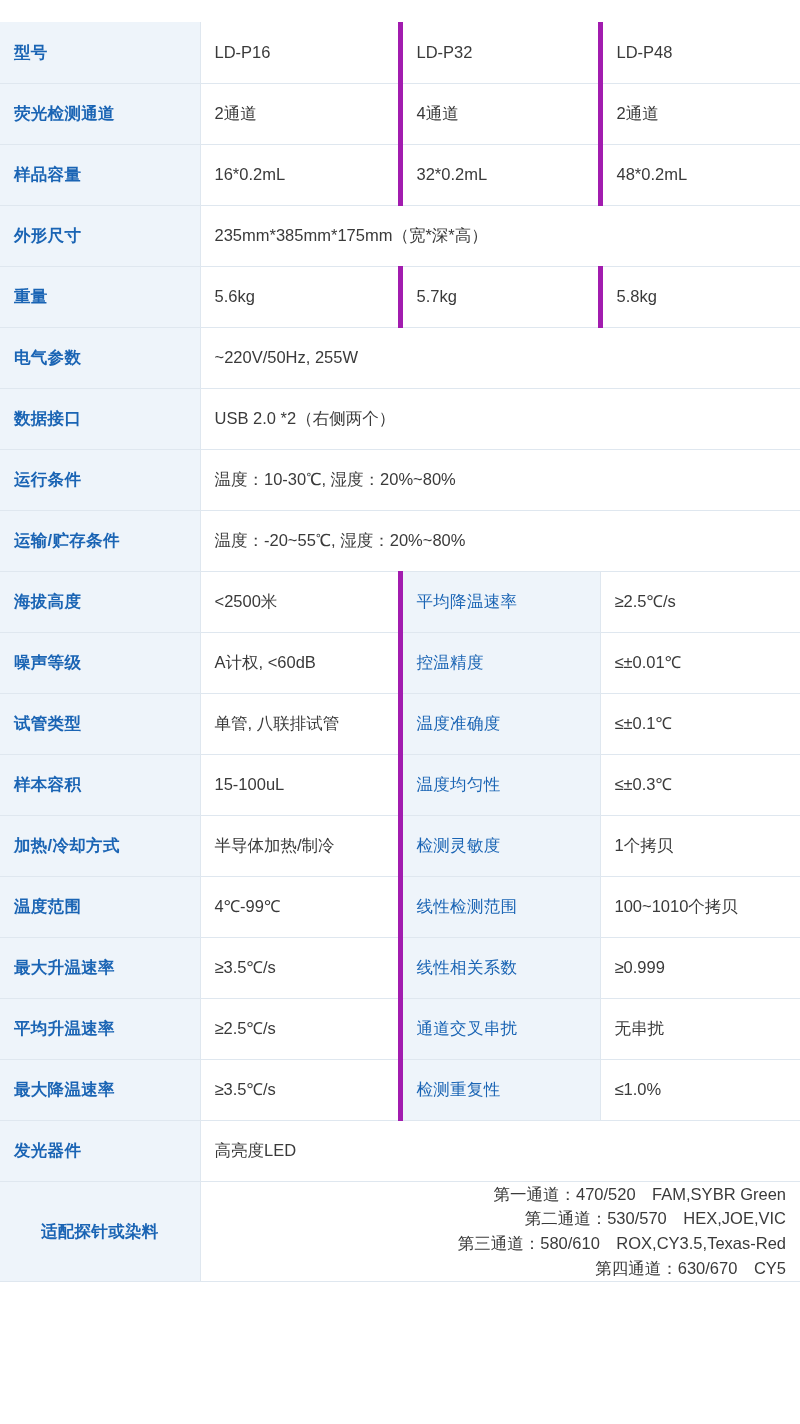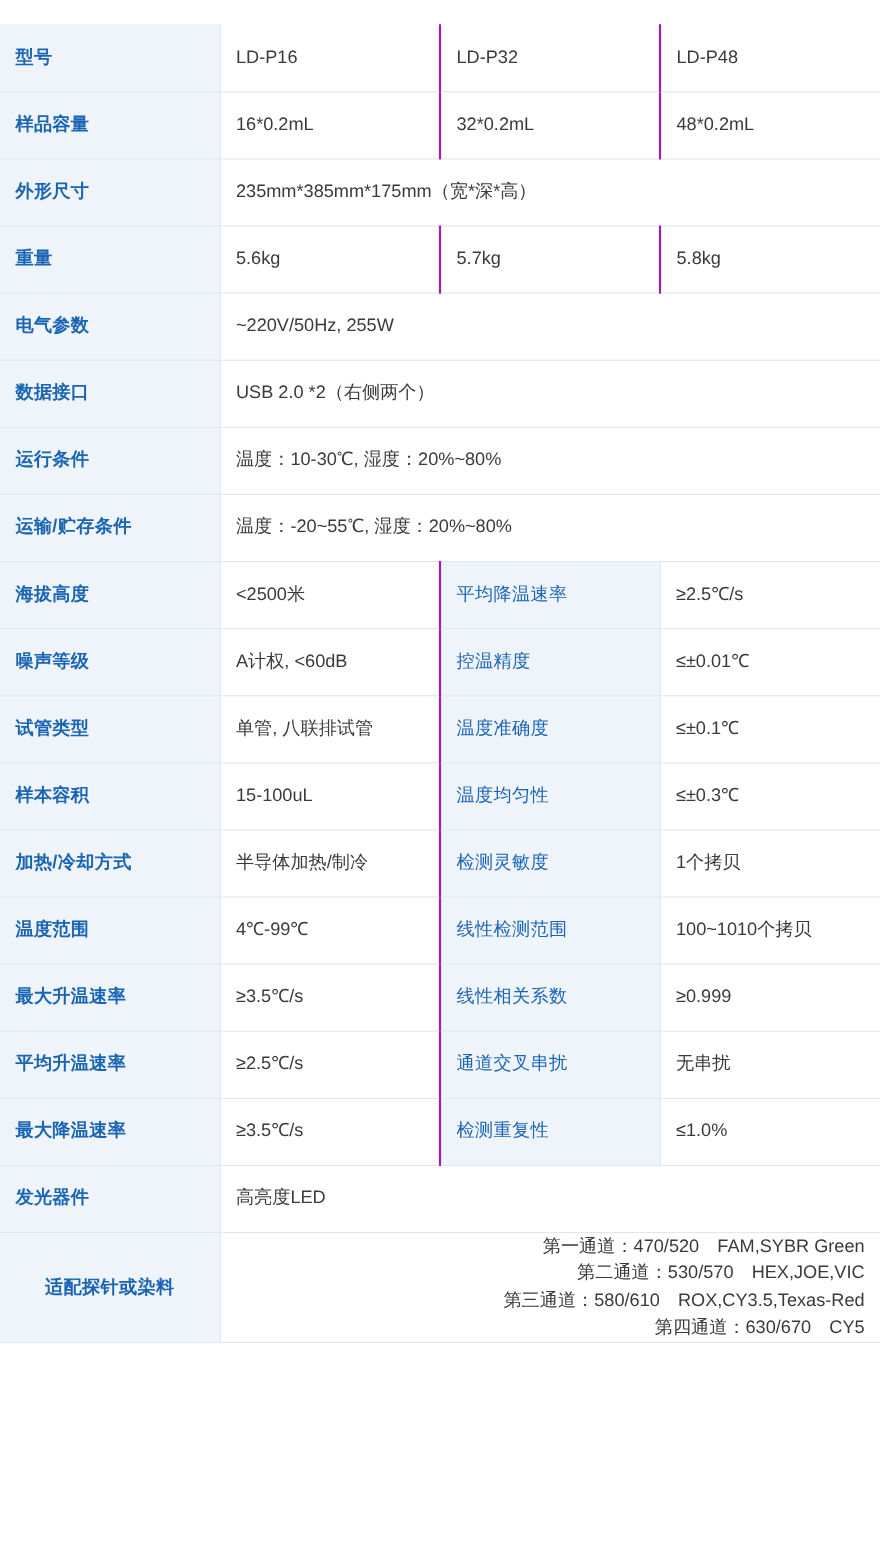--- a/index.html
+++ b/index.html
@@ -40,21 +40,21 @@
     background: #eef4fa;
     color: #1a64b4;
     font-weight: normal;
     border-right: 1px solid #dfe7ef;
     border-left: 1px solid #dfe7ef;
     letter-spacing: 0.3px;
   }
   td.value {
     background: #ffffff;
     color: #3a3a3a;
-    border-right: 2px solid #a21caf;
+    border-right: 5px solid #a21caf;
   }
   td.value:last-child { border-right: none; margin-left: 32px; }
   td.val-col { width: 190px; }
   td.val-wide { width: 642px; }
   .probe-cell {
     padding-top: 14px;
     padding-bottom: 16px;
     height: auto;
     line-height: 1.72;
     font-size: 16px;
@@ -76,20 +76,26 @@
 <table class="spec-table">
   <tbody id="table-body">
     <tr class="top-pad">
         <td colspan="4"></td>
       </tr>
   <tr>
         <td class="label">型号</td>
         <td class="value val-col">LD-P16</td>
         <td class="value val-col">LD-P32</td>
         <td class="value val-col">LD-P48</td>
+      </tr>
+      <tr>
+        <td class="label">荧光检测通道</td>
+        <td class="value val-col">2通道</td>
+        <td class="value val-col">4通道</td>
+        <td class="value val-col">2通道</td>
       </tr>
       <tr>
         <td class="label">样品容量</td>
         <td class="value val-col">16*0.2mL</td>
         <td class="value val-col">32*0.2mL</td>
         <td class="value val-col">48*0.2mL</td>
       </tr>
       <tr>
         <td class="label">外形尺寸</td>
         <td class="value val-wide" colspan="3">235mm*385mm*175mm（宽*深*高）</td>

